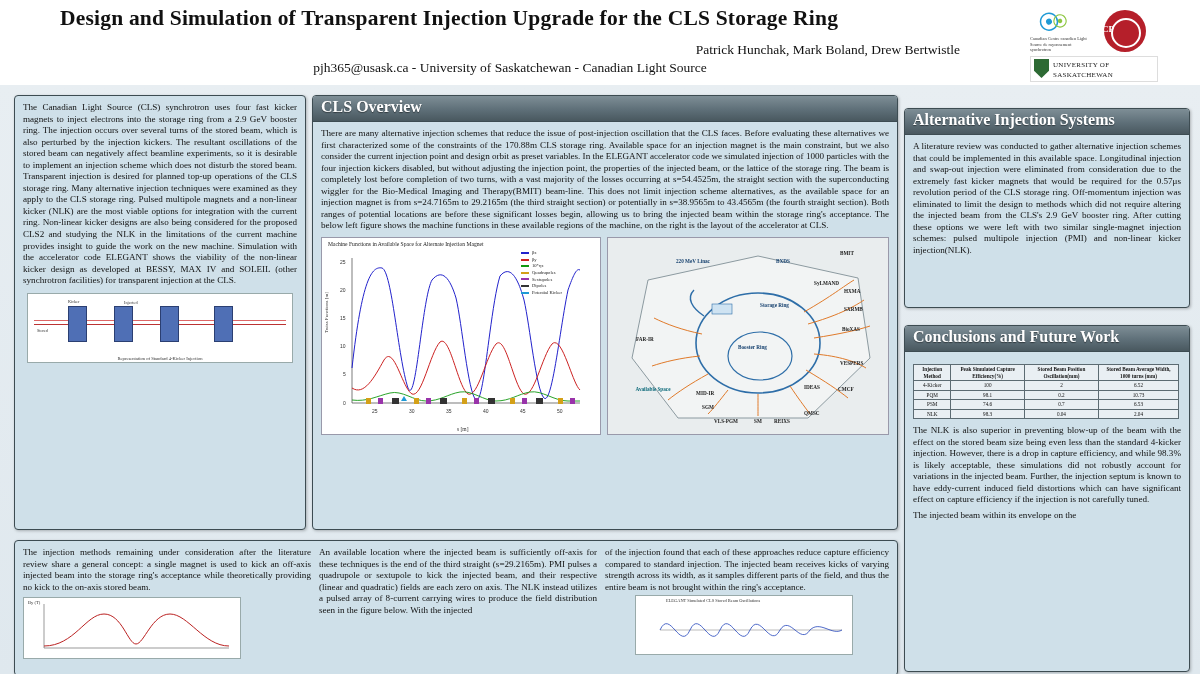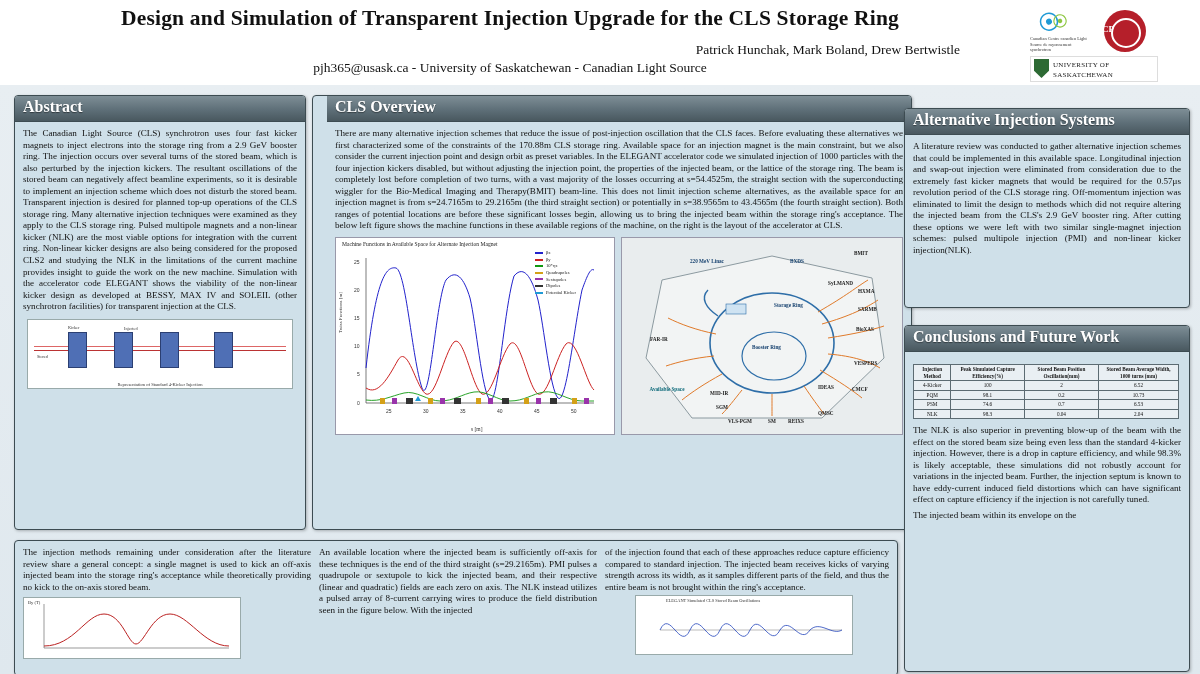--- a/index.html
+++ b/index.html
@@ -9,21 +9,21 @@
     font-family:"Liberation Serif", serif;
     color:#111;
   }
   .poster{
     position:relative;width:1200px;height:674px;
     background:linear-gradient(180deg,#ffffff 0%,#ffffff 12%,#e8eef2 12.5%,#dfe8ee 100%);
   }
   
   .header{position:absolute;left:0;top:0;width:1200px;height:85px;background:#fff;}
   .title{
-    position:absolute;left:60px;top:6px;width:900px;text-align:center;
+    position:absolute;left:60px;top:6px;width:900px;text-align:left;
     font-size:21.5px;font-weight:bold;letter-spacing:.2px;
   }
   .authors{position:absolute;left:60px;top:42px;width:900px;text-align:right;font-size:13.5px;}
   .affil{position:absolute;left:60px;top:60px;width:900px;text-align:center;font-size:13.5px;}
   .logos{position:absolute;right:10px;top:8px;width:160px;height:72px;}
   .logo-cls{position:absolute;left:0;top:4px;width:62px;height:40px;}
   .logo-cls .swoosh{position:absolute;left:8px;top:0;font-size:22px;color:#1f9ad6;line-height:1;}
   .logo-cls .swoosh2{position:absolute;left:22px;top:2px;font-size:16px;color:#8cc63f;line-height:1;}
   .logo-cls .cap{position:absolute;left:0;top:24px;font-size:4.4px;color:#333;line-height:1.25;width:62px;}
   .logo-cp{position:absolute;left:72px;top:2px;width:48px;height:44px;}
@@ -44,21 +44,21 @@
   }
   .panel-head h2{
     margin:0;position:absolute;left:8px;top:2px;color:#fff;font-size:16px;font-weight:bold;
     font-family:"Liberation Serif", serif;text-shadow:0 1px 1px rgba(0,0,0,.45);
   }
   .panel-body{padding:6px 8px 4px 8px;}
   .txt{font-size:9.1px;line-height:1.27;text-align:justify;}
 
   
   #abstract{left:14px;top:95px;width:290px;height:433px;}
-  #cls-overview{left:312px;top:95px;width:584px;height:433px;padding-left:14px;}
+  #cls-overview{left:312px;top:95px;width:584px;height:433px;}
   #alt-inject{left:904px;top:95px;width:284px;height:198px;margin-top:13px;}
   #conclusions{left:904px;top:325px;width:284px;height:345px;}
   #sim-alt{left:14px;top:540px;width:882px;height:134px;}
 
   
   .abs-fig{margin:6px auto 0 auto;width:264px;height:68px;background:#fff;border:1px solid #9aa;position:relative;}
   .abs-fig .cap{position:absolute;left:0;bottom:1px;width:100%;text-align:center;font-size:4.6px;color:#333;}
   .mag{position:absolute;top:12px;width:17px;height:34px;background:#4f6fb5;border:1px solid #2b3f72;}
   .beamline{position:absolute;left:6px;top:30px;width:252px;height:1px;background:#b33;}
   .beamline2{position:absolute;left:6px;top:26px;width:252px;height:1px;background:#d66;}
@@ -121,23 +121,20 @@
         <div class="usask-shield"></div>
         <div class="usask-txt">
           <div>UNIVERSITY OF</div>
           <div>SASKATCHEWAN</div>
         </div>
       </div>
     </div>
   </div>
 
   <div class="panel" id="abstract">
-    <div class="panel-head">
-      <h2>Abstract</h2>
-    </div>
     <div class="panel-body">
       <div class="txt">The Canadian Light Source (CLS) synchrotron uses four fast kicker magnets to inject electrons into the storage ring from a 2.9 GeV booster ring. The injection occurs over several turns of the stored beam, which is also perturbed by the injection kickers. The resultant oscillations of the stored beam can negatively affect beamline experiments, so it is desirable to implement an injection scheme which does not disturb the stored beam. Transparent injection is desired for planned top-up operations of the CLS storage ring. Many alternative injection techniques were examined as they apply to the CLS storage ring. Pulsed multipole magnets and a non-linear kicker (NLK) are the most viable options for integration with the current ring. Non-linear kicker designs are also being considered for the proposed CLS2 and studying the NLK in the limitations of the current machine provides insight to guide the work on the new machine. Simulation with the accelerator code ELEGANT shows the viability of the non-linear kicker design as developed at BESSY, MAX IV and SOLEIL (other synchrotron facilities) for transparent injection at the CLS.</div>
       <div class="abs-fig">
         <div class="beamline2"></div>
         <div class="beamline"></div>
         <div class="mag" style="left:40px"></div>
         <div class="mag" style="left:86px"></div>
         <div class="mag" style="left:132px"></div>
         <div class="mag" style="left:186px"></div>
         <div class="lbl" style="left:9px;top:34px">Stored</div>

